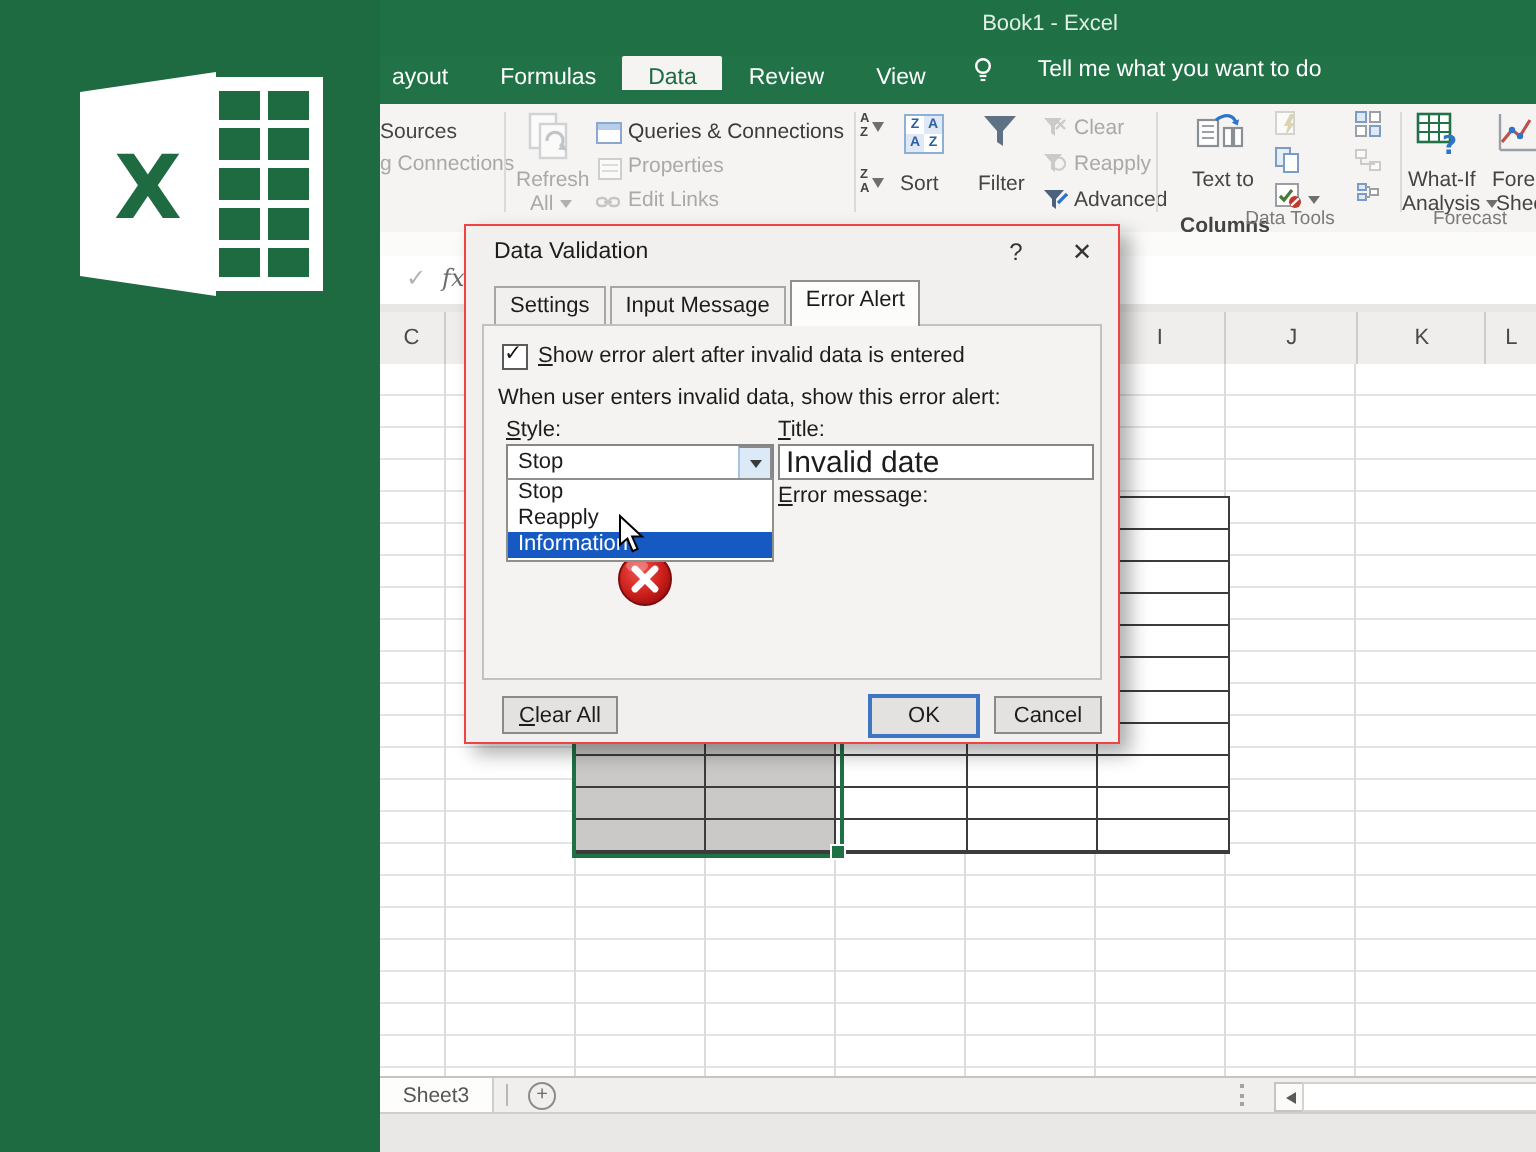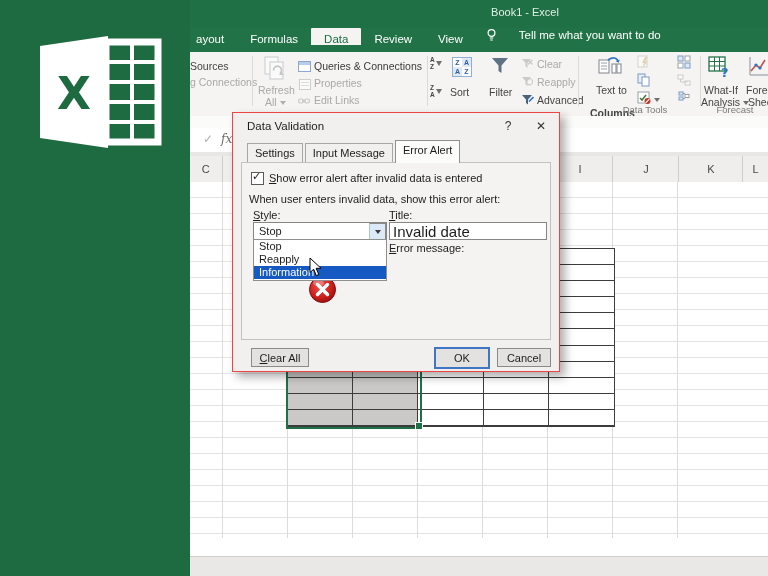--- a/index.html
+++ b/index.html
@@ -403,20 +403,30 @@
       <div class="tcell"></div>
       <div class="tcell sel"></div>
       <div class="tcell sel"></div>
       <div class="tcell"></div>
       <div class="tcell"></div>
       <div class="tcell"></div>
     </div>
   <div class="abs selbox"></div>
   <div class="abs selhandle"></div>
 
+  <div class="abs sheetbar">
+    <div class="sheettab">Sheet3</div>
+    <div class="tabsep"></div>
+    <div class="addsheet">+</div>
+    <div class="grip"></div>
+    <div class="sb-left">
+        <span class="tri-left"></span>
+      </div>
+    <div class="sb-track"></div>
+  </div>
   <div class="abs statusbar"></div>
 
   <div class="abs dialog">
     <div class="dlg-title">Data Validation</div>
     <div class="dlg-help">?</div>
     <div class="dlg-close">✕</div>
 
     <div class="dlg-tabs">
       <span class="dtab">Settings</span>
       <span class="dtab">Input Message</span>

